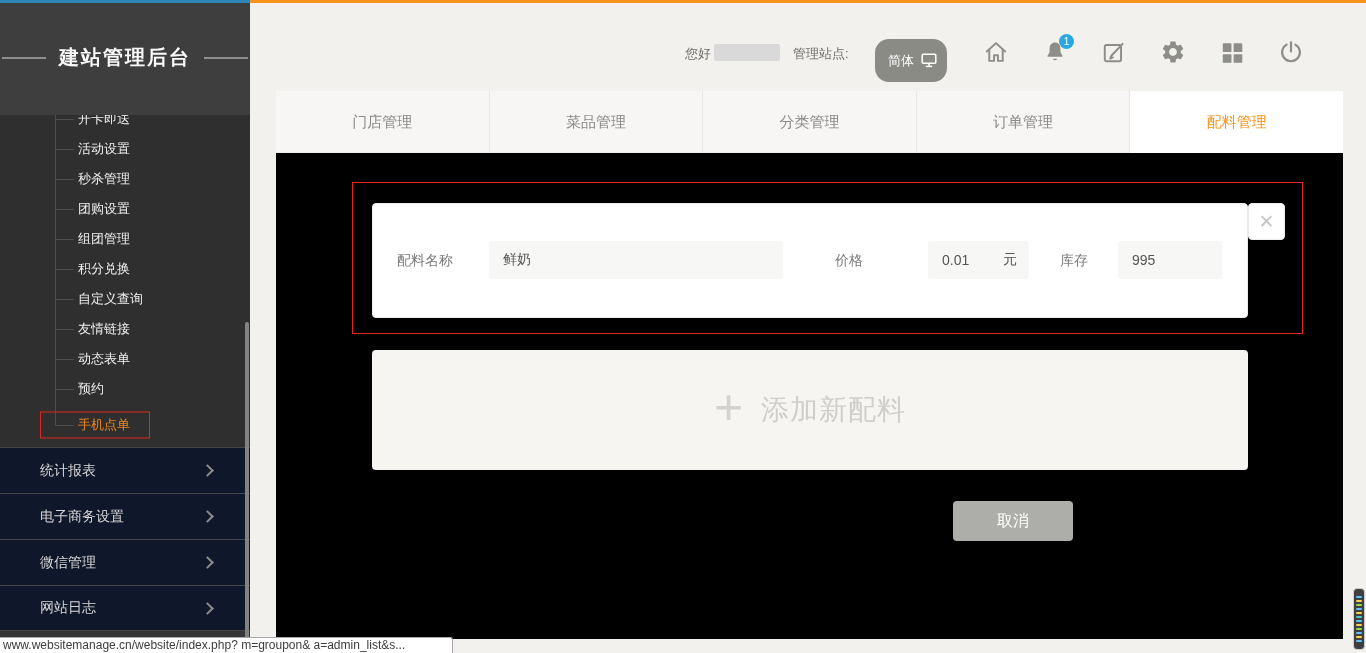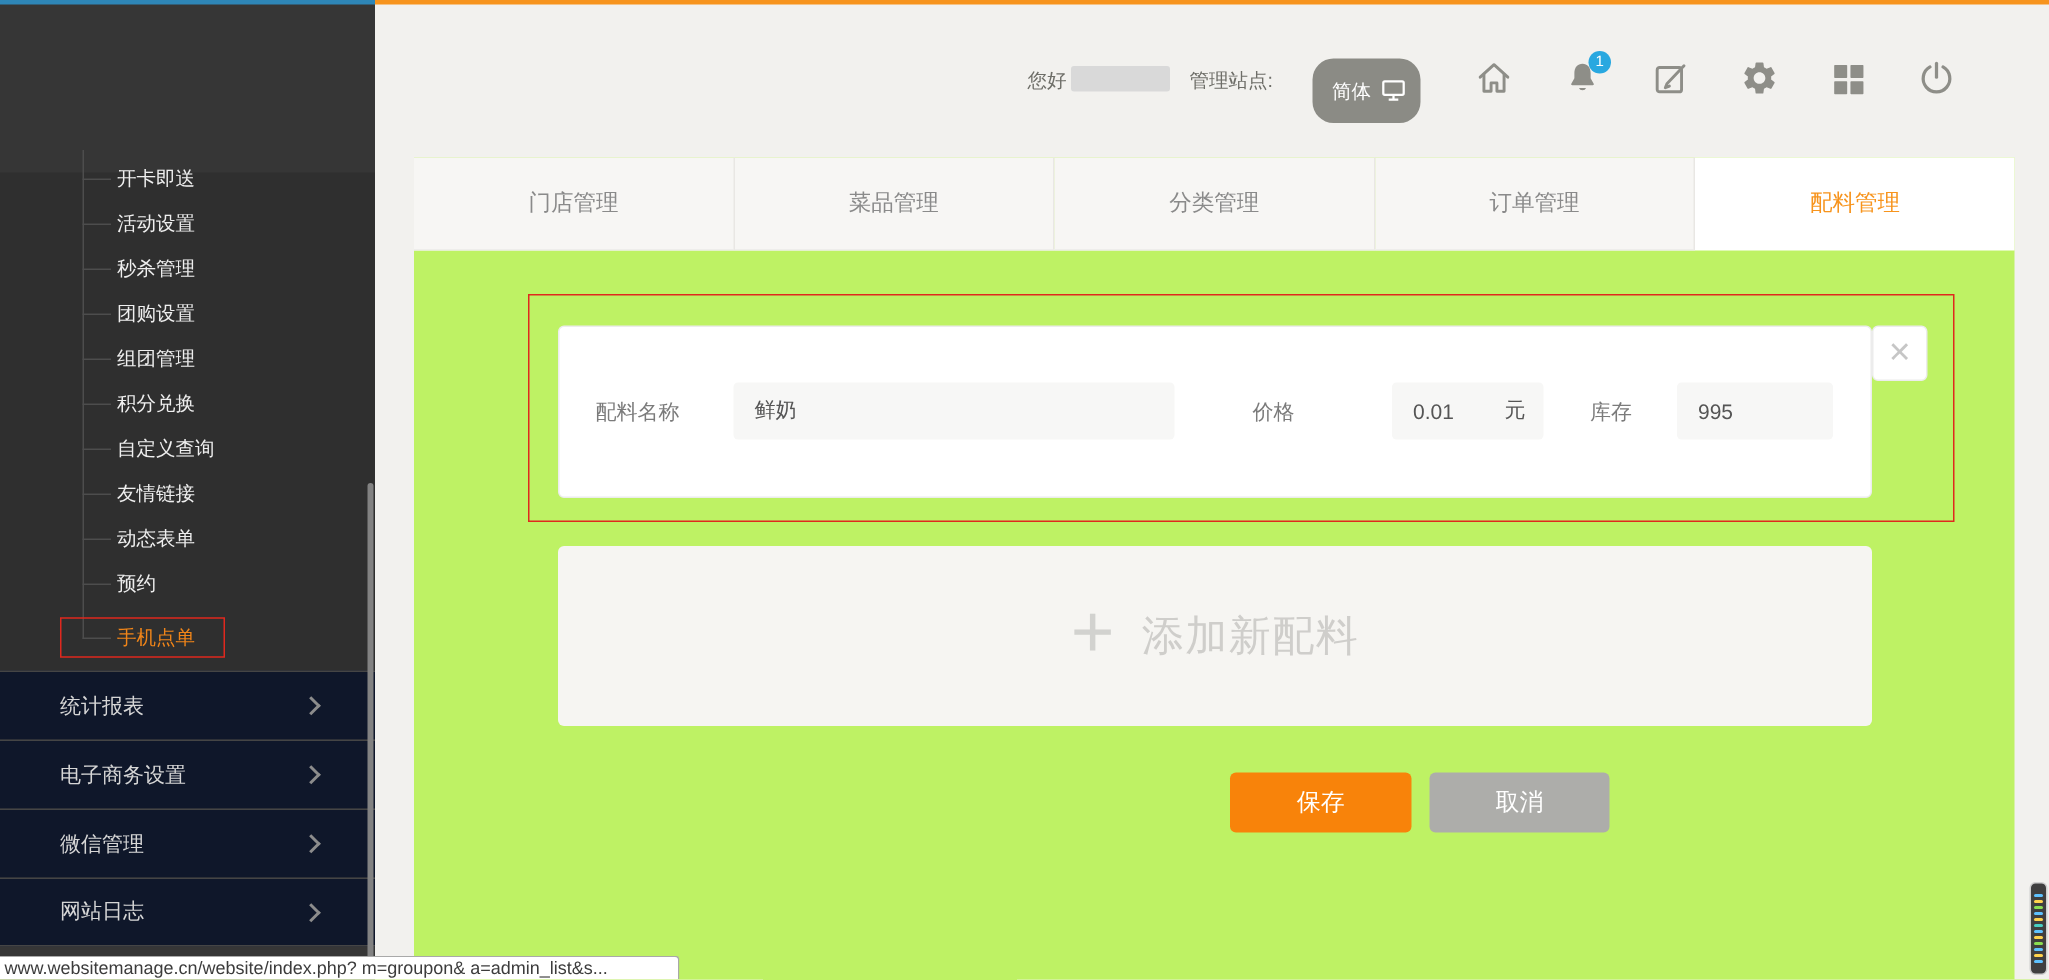--- a/index.html
+++ b/index.html
@@ -62,21 +62,21 @@
   }
   .icon-row { position:absolute; left:983px; top:39px; display:flex; gap:33px; z-index:2; }
   .icon-row .ic { position:relative; width:26px; height:26px; cursor:pointer; }
   .icon-row svg { width:26px; height:26px; display:block; }
   .badge {
     position:absolute; right:-6px; top:-5px; width:15px; height:15px; border-radius:50%;
     background:var(--badge); color:#fff; font-size:10px; line-height:15px; text-align:center;
   }
 
   
-  .panel { position:absolute; left:276px; top:105px; width:1067px; height:548px; background:#bef264; z-index:1; }
+  .panel { position:absolute; left:276px; top:91px; width:1067px; height:548px; background:#000000; z-index:1; }
 
   .tabs { display:flex; height:62px; }
   .tab {
     flex:1; text-align:center; line-height:62px; font-size:15px; color:#8a8a8a;
     background:#f7f6f4; border-right:1px solid #e9e7e4; border-bottom:1px solid #eeedeb; cursor:pointer;
   }
   .tab:last-child { border-right:none; }
   .tab.active { background:#fff; color:var(--accent); border-bottom:none; }
 
   .red-box { position:absolute; left:76px; top:91px; width:951px; height:152px; border:1px solid var(--red); }
@@ -166,20 +166,25 @@
     <li>
       <span>微信管理</span>
       <span class="chev"></span>
     </li>
     <li>
       <span>网站日志</span>
       <span class="chev"></span>
     </li>
   </ul>
 
+  <div class="sb-title">
+    <span class="t-line"></span>
+    <span class="t-text">建站管理后台</span>
+    <span class="t-line"></span>
+  </div>
 
   <div class="sb-scroll"></div>
 </div>
 
 <span class="hdr-text greeting">您好</span>
 <span class="blur-box"></span>
 <span class="hdr-text site-label">管理站点:</span>
 
 <div class="pill">
   <span>简体</span>
@@ -260,21 +265,20 @@
   <span class="f-label lbl-stock">库存</span>
   <div class="f-input inp-stock">
     <span>995</span>
   </div>
 
   <div class="add-area">
     <span class="plus">+</span>
     <span class="a-lbl">添加新配料</span>
   </div>
 
-  <button class="btn btn-save">保存</button>
   <button class="btn btn-cancel">取消</button>
 </div>
 
 <div class="statusbar">www.websitemanage.cn/website/index.php? m=groupon&amp; a=admin_list&amp;s...</div>
 <div class="edge-widget">
     <div class="dash" style="background: rgb(94, 194, 255);"></div>
     <div class="dash" style="background: rgb(255, 211, 77);"></div>
     <div class="dash" style="background: rgb(138, 222, 82);"></div>
     <div class="dash" style="background: rgb(94, 194, 255);"></div>
     <div class="dash" style="background: rgb(255, 211, 77);"></div>

